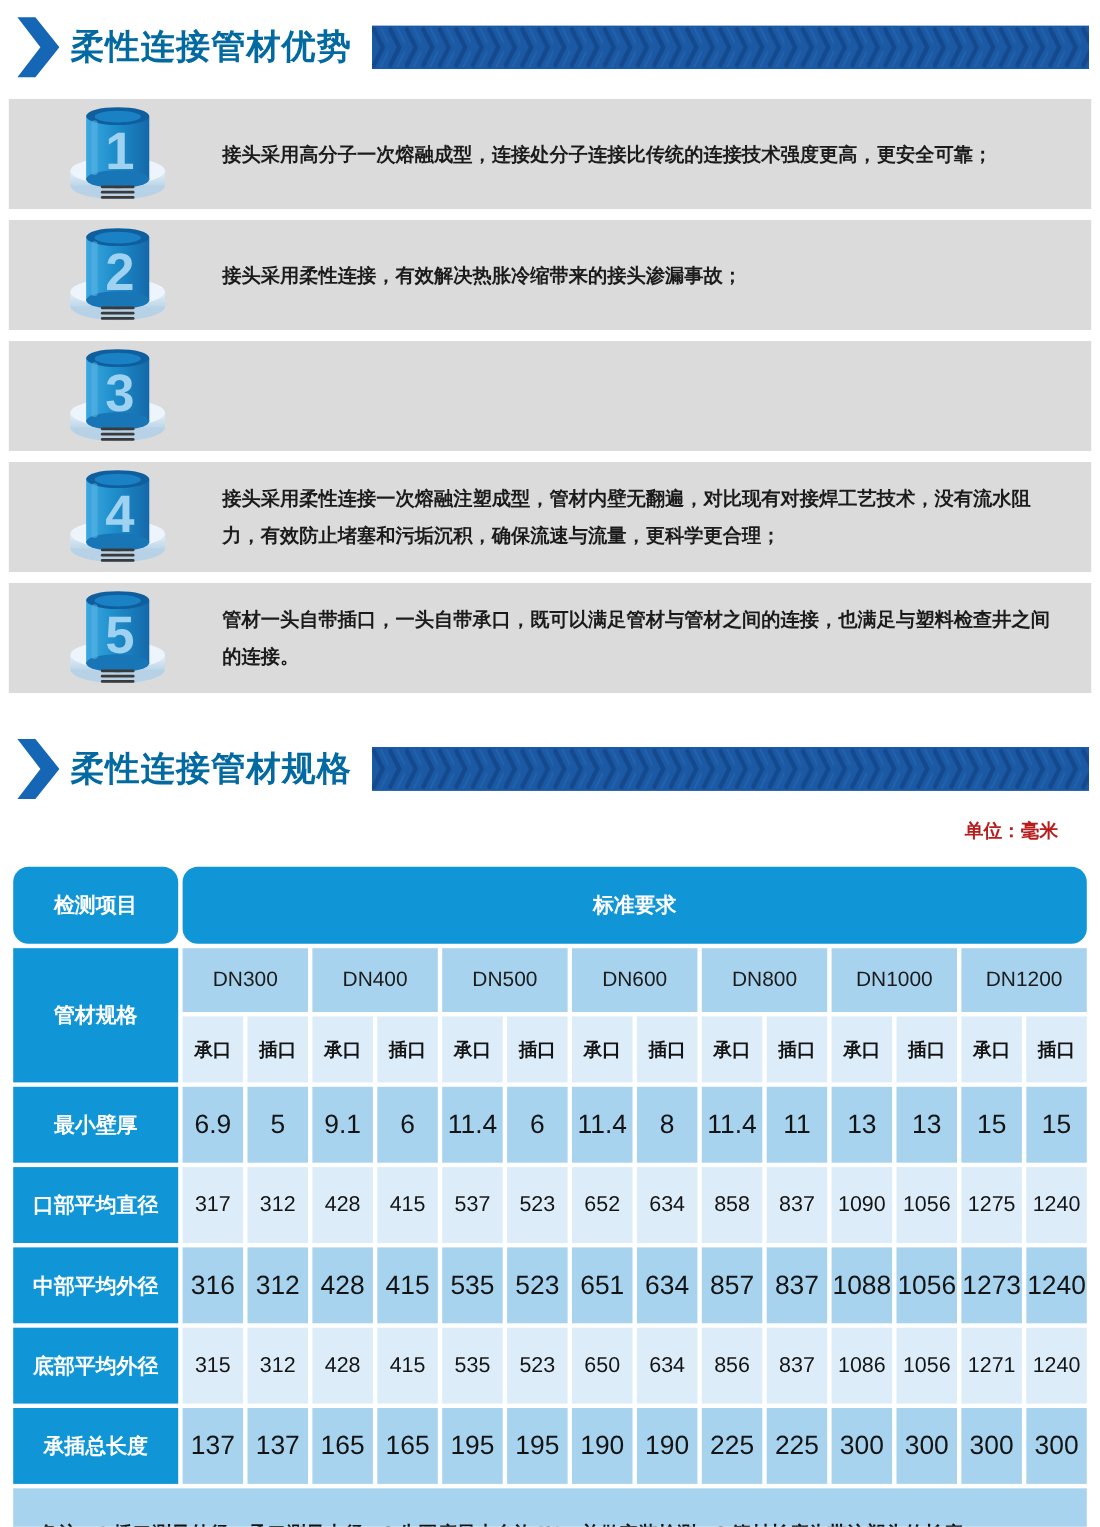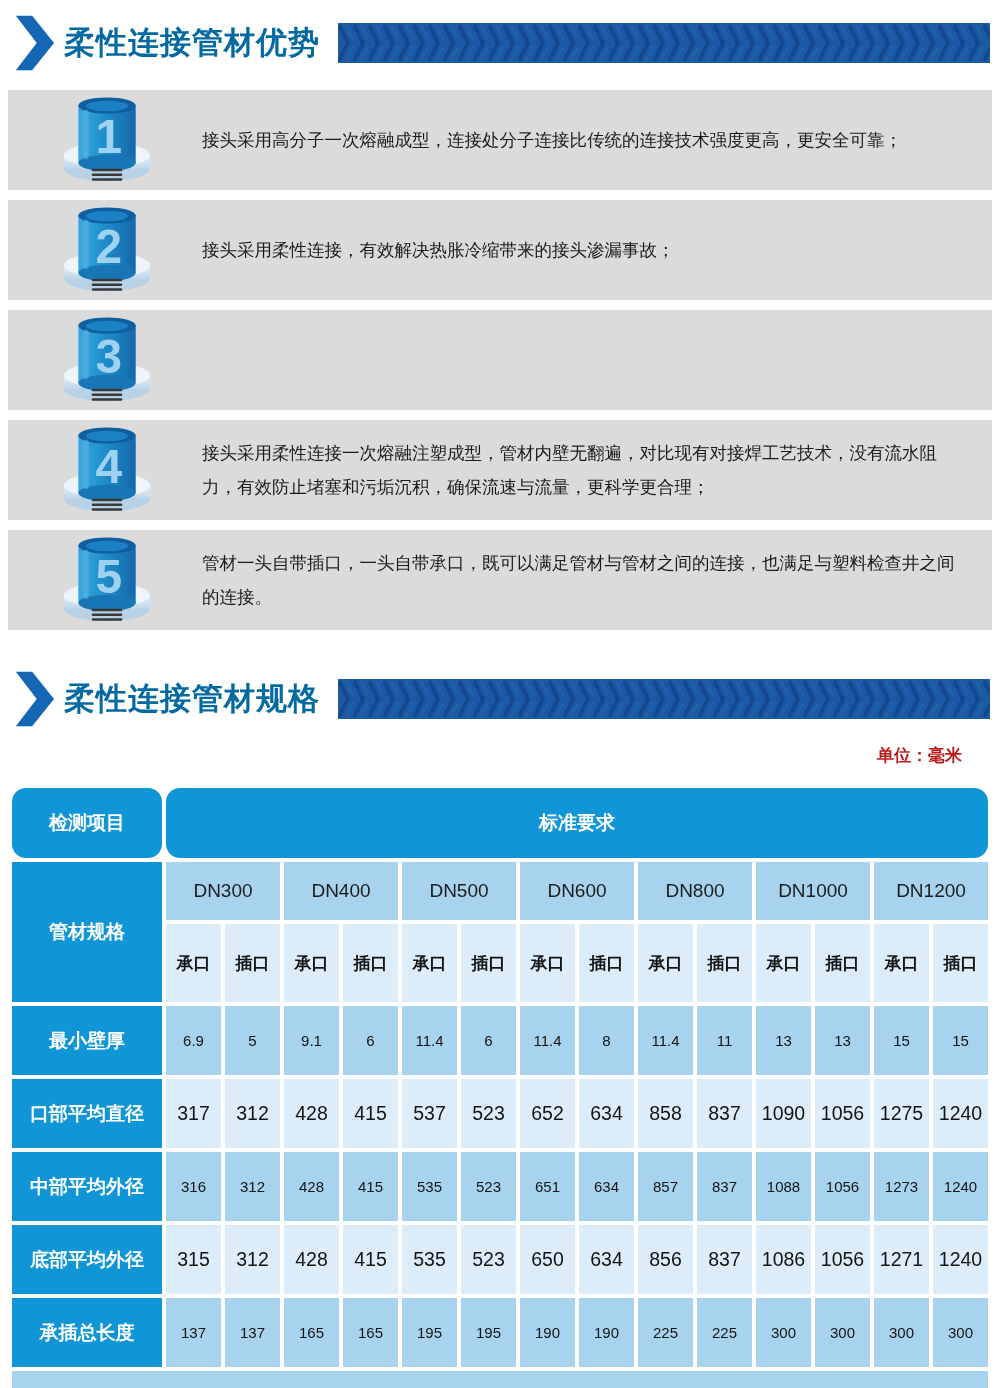--- a/index.html
+++ b/index.html
@@ -12,40 +12,40 @@
   .chev-icon { width:40px; height:58px; flex:none; }
   .sec-title { font-size:31px; font-weight:bold; color:#0369a1; margin:0 18px 0 10px; letter-spacing:1px; white-space:nowrap; }
   .banner { flex:1; height:40px; position:relative; overflow:hidden; }
   .banner svg { display:block; width:100%; height:40px; }
 
   
   .adv-list { padding:8px 0 0 0; }
   .adv-item { display:flex; align-items:center; background:#DBDBDB; margin:10px 8px 0 8px; min-height:85px; padding:6px 28px 6px 44px; }
   .adv-item.twoline { min-height:86px; }
   .adv-icon { width:110px; height:88px; flex:none; margin-right:40px; }
-  .adv-text { font-size:17.5px; font-weight:400; color:#1b1b1b; line-height:1.95; max-width:810px; }
+  .adv-text { font-size:17.5px; font-weight:700; color:#1b1b1b; line-height:1.95; max-width:810px; }
 
   
   .caption-row { position:relative; height:36px; margin:10px 10px 10px 10px; }
   .table-title { position:absolute; left:0; right:0; text-align:center; font-size:22px; font-weight:bold; color:#1668B3; top:2px; }
   .unit-label { position:absolute; right:28px; top:6px; font-size:17px; font-weight:bold; color:#b91c1c; }
 
   
   table.spec { width:984px; margin:0 8px; border-collapse:separate; border-spacing:4px; table-layout:fixed; }
   col.col-label { width:150px; }
   td { text-align:center; vertical-align:middle; overflow:hidden; }
   .c-hdr  { background:#1095D6; color:#fff; font-weight:bold; font-size:19px; }
   .c-dn   { background:#A8D3EE; color:#1c1c1c; font-weight:500; font-size:19px; }
   .c-sub  { background:#DCEDF9; color:#141414; font-weight:bold; font-size:17px; }
-  .c-mid  { background:#A8D3EE; color:#141414; font-weight:500; font-size:15px; }
+  .c-mid  { background:#A8D3EE; color:#141414; font-weight:500; font-size:24px; }
   .c-light{ background:#DCEDF9; color:#141414; font-weight:500; font-size:19.5px; }
   .c-note { background:#A8D3EE; color:#111; font-weight:bold; font-size:17.5px; text-align:left; padding:0 18px 0 24px; }
   tr.r-head td { height:70px;border-radius:14px; }
   tr.r-dn  td  { height:58px; }
-  tr.r-sub td  { height:78px; }
+  tr.r-sub td  { height:60px; }
   tr.r-data td { height:69px; }
   tr.r-note td { height:82px; }
 </style>
 </head>
 <body>
 
 <svg width="0" height="0" style="position:absolute" aria-hidden="true">
   <defs>
     <linearGradient id="gCyl" x1="0" y1="0" x2="1" y2="0">
       <stop offset="0" stop-color="#3BA8E0"></stop>

